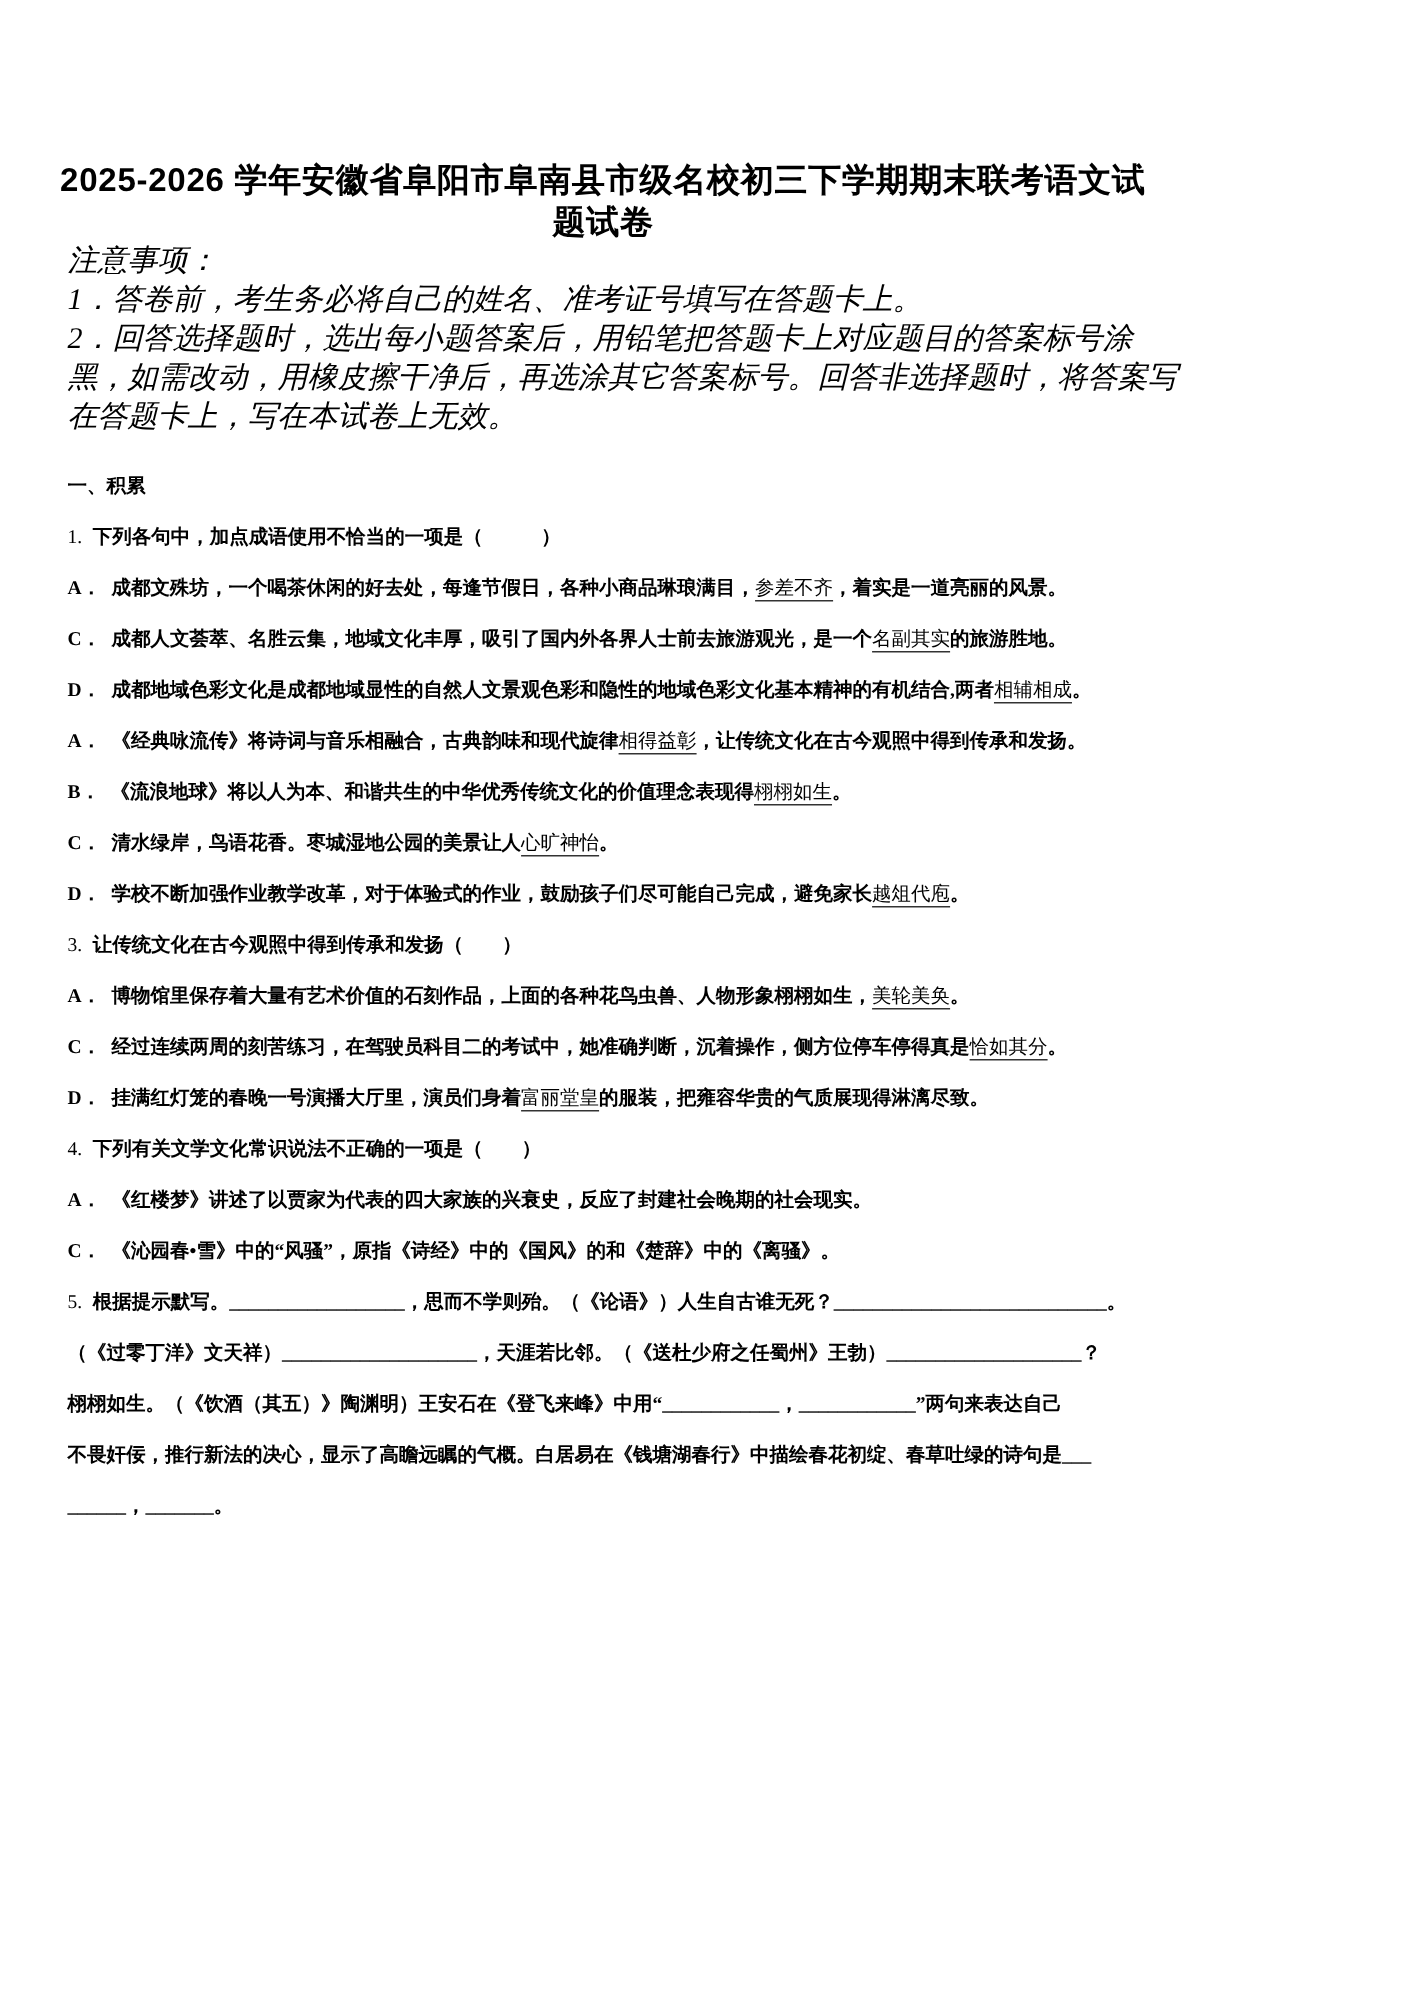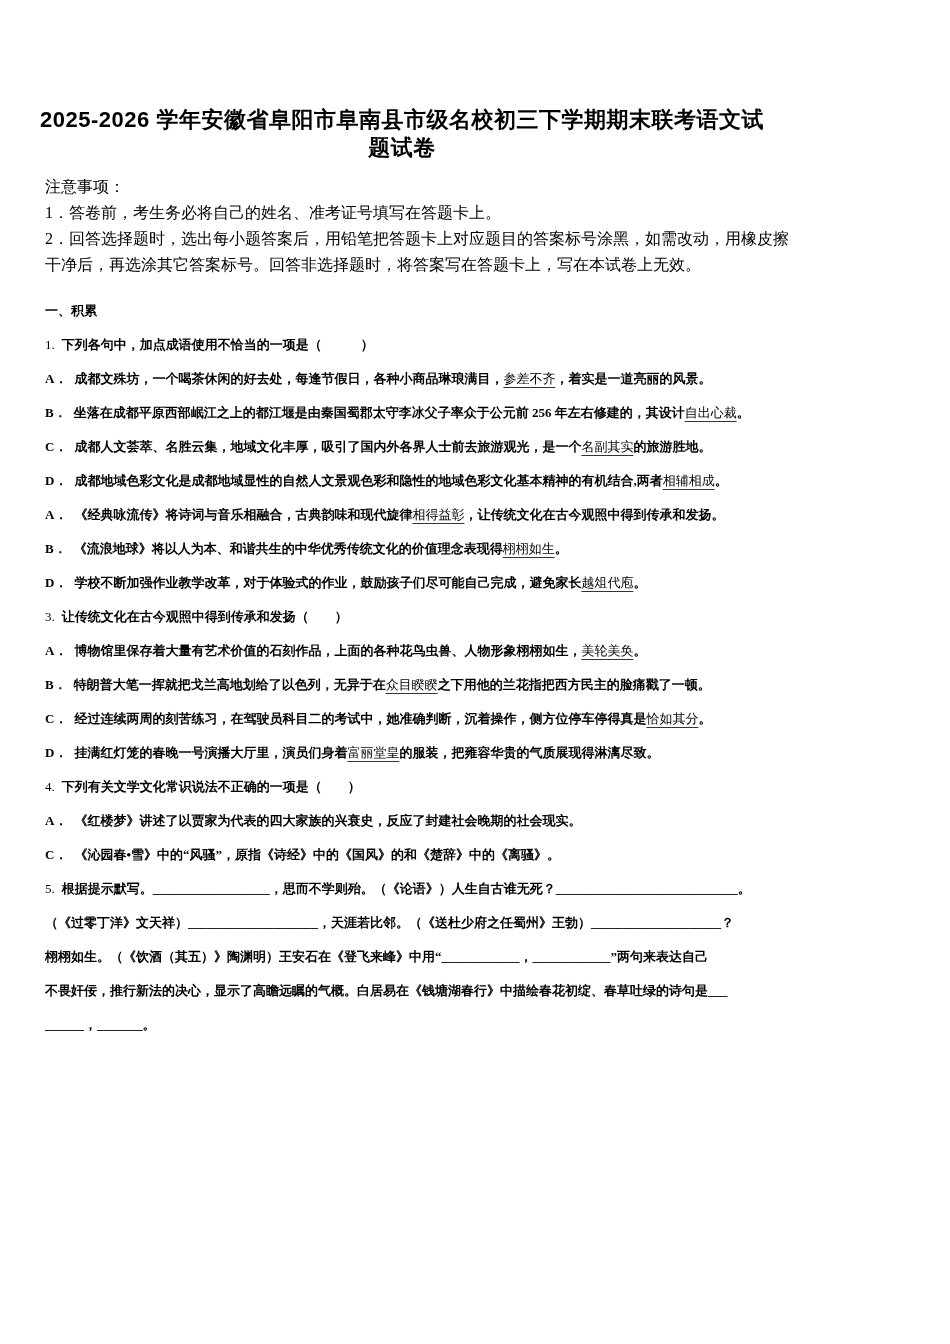--- a/index.html
+++ b/index.html
@@ -12,21 +12,21 @@
   .doc-title {
     margin: 106px 30px 0 30px;
     text-align: center;
     font-family: "Liberation Sans", "DejaVu Sans", sans-serif;
     font-weight: 700;
     font-size: 22px;
     line-height: 1.25;
     letter-spacing: 0.5px;
   }
   .content { margin: 0 15px 0 45px; }
-  .notice { margin-top: 13px; font-size: 16px; line-height: 26px; font-weight: 400; }
+  .notice { margin-top: 0; font-size: 20px; line-height: 26px; font-weight: 400; font-style: italic; }
   .notice p { margin: 0; }
   .qarea { margin-top: 16px; font-size: 13px; line-height: 34px; font-weight: 700; }
   .qarea p { margin: 0; }
   .section-heading { font-weight: 700; }
   .qnum {
     font-weight: 400;
     margin-right: 7px;
   }
   .opt-label { margin-right: 7px; }
   .em-word {
@@ -52,35 +52,34 @@
       <p>2．回答选择题时，选出每小题答案后，用铅笔把答题卡上对应题目的答案标号涂黑，如需改动，用橡皮擦干净后，再选涂其它答案标号。回答非选择题时，将答案写在答题卡上，写在本试卷上无效。</p>
     </div>
 
     <div class="qarea">
 
       <p class="section-heading">一、积累</p>
 
       <div>
         <p><span class="qnum">1.</span><span>下列各句中，加点成语使用不恰当的一项是（　　　）</span></p>
         <p><span class="opt-label">A．</span><span>成都文殊坊，一个喝茶休闲的好去处，每逢节假日，各种小商品琳琅满目，</span><span class="em-word">参差不齐</span><span>，着实是一道亮丽的风景。</span></p>
-        <p><span class="opt-label">B．</span><span>坐落在成都平原西部岷江之上的都江堰是由秦国蜀郡太守李冰父子率众于公元前 256 年左右修建的，其设计</span><span class="em-word">自出心裁</span><span>。</span></p>
         <p><span class="opt-label">C．</span><span>成都人文荟萃、名胜云集，地域文化丰厚，吸引了国内外各界人士前去旅游观光，是一个</span><span class="em-word">名副其实</span><span>的旅游胜地。</span></p>
         <p><span class="opt-label">D．</span><span>成都地域色彩文化是成都地域显性的自然人文景观色彩和隐性的地域色彩文化基本精神的有机结合,两者</span><span class="em-word">相辅相成</span><span>。</span></p>
       </div>
 
       <div>
         <p><span class="opt-label">A．</span><span>《经典咏流传》将诗词与音乐相融合，古典韵味和现代旋律</span><span class="em-word">相得益彰</span><span>，让传统文化在古今观照中得到传承和发扬。</span></p>
         <p><span class="opt-label">B．</span><span>《流浪地球》将以人为本、和谐共生的中华优秀传统文化的价值理念表现得</span><span class="em-word">栩栩如生</span><span>。</span></p>
+        <p><span class="opt-label">C．</span><span>清水绿岸，鸟语花香。枣城湿地公园的美景让人</span><span class="em-word">心旷神怡</span><span>。</span></p>
         <p><span class="opt-label">D．</span><span>学校不断加强作业教学改革，对于体验式的作业，鼓励孩子们尽可能自己完成，避免家长</span><span class="em-word">越俎代庖</span><span>。</span></p>
       </div>
 
       <div>
         <p><span class="qnum">3.</span><span>让传统文化在古今观照中得到传承和发扬（　　）</span></p>
         <p><span class="opt-label">A．</span><span>博物馆里保存着大量有艺术价值的石刻作品，上面的各种花鸟虫兽、人物形象栩栩如生，</span><span class="em-word">美轮美奂</span><span>。</span></p>
-        <p><span class="opt-label">B．</span><span>特朗普大笔一挥就把戈兰高地划给了以色列，无异于在</span><span class="em-word">众目睽睽</span><span>之下用他的兰花指把西方民主的脸痛戳了一顿。</span></p>
         <p><span class="opt-label">C．</span><span>经过连续两周的刻苦练习，在驾驶员科目二的考试中，她准确判断，沉着操作，侧方位停车停得真是</span><span class="em-word">恰如其分</span><span>。</span></p>
         <p><span class="opt-label">D．</span><span>挂满红灯笼的春晚一号演播大厅里，演员们身着</span><span class="em-word">富丽堂皇</span><span>的服装，把雍容华贵的气质展现得淋漓尽致。</span></p>
       </div>
 
       <div>
         <p><span class="qnum">4.</span><span>下列有关文学文化常识说法不正确的一项是（　　）</span></p>
         <p><span class="opt-label">A．</span><span>《红楼梦》讲述了以贾家为代表的四大家族的兴衰史，反应了封建社会晚期的社会现实。</span><span class="em-word"></span><span></span></p>
         <p><span class="opt-label">C．</span><span>《沁园春•雪》中的“风骚”，原指《诗经》中的《国风》的和《楚辞》中的《离骚》。</span><span class="em-word"></span><span></span></p>
       </div>
 

